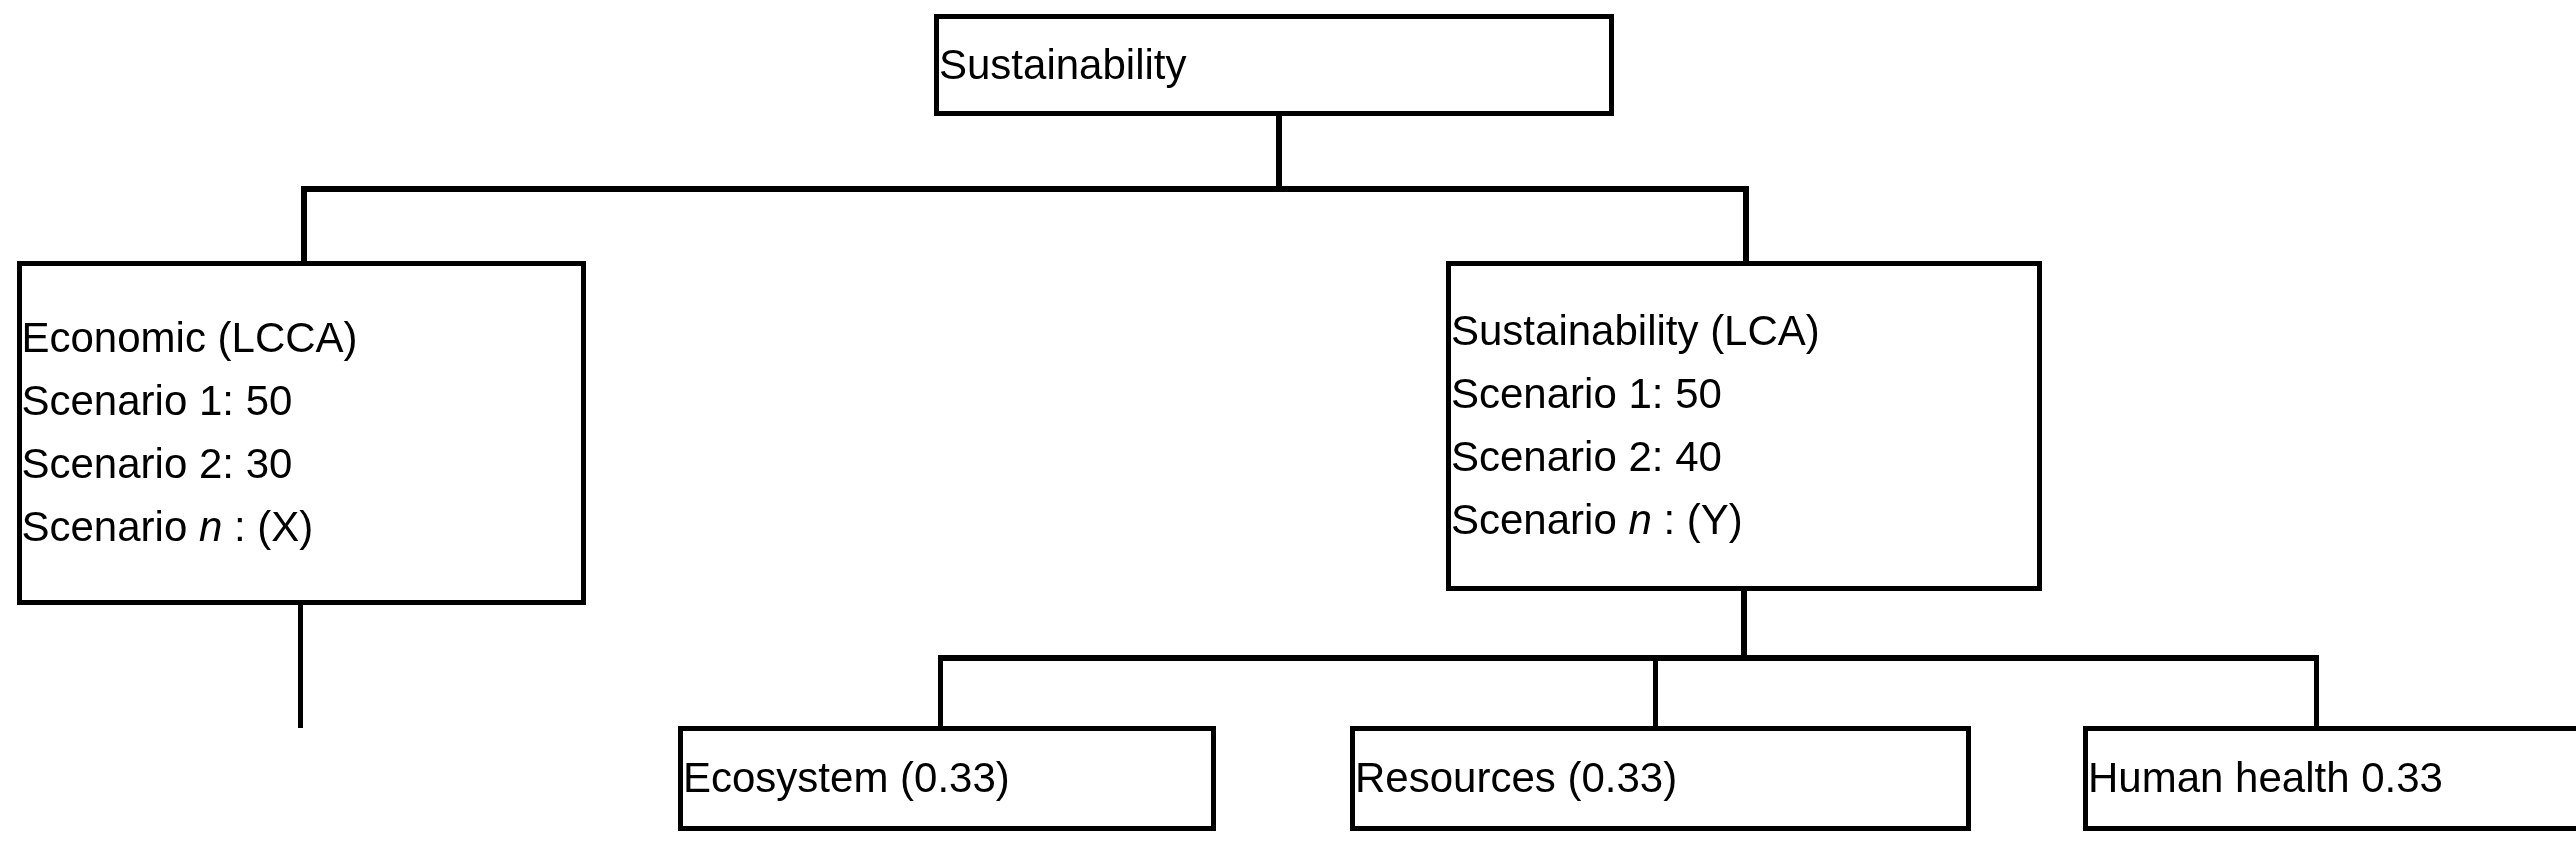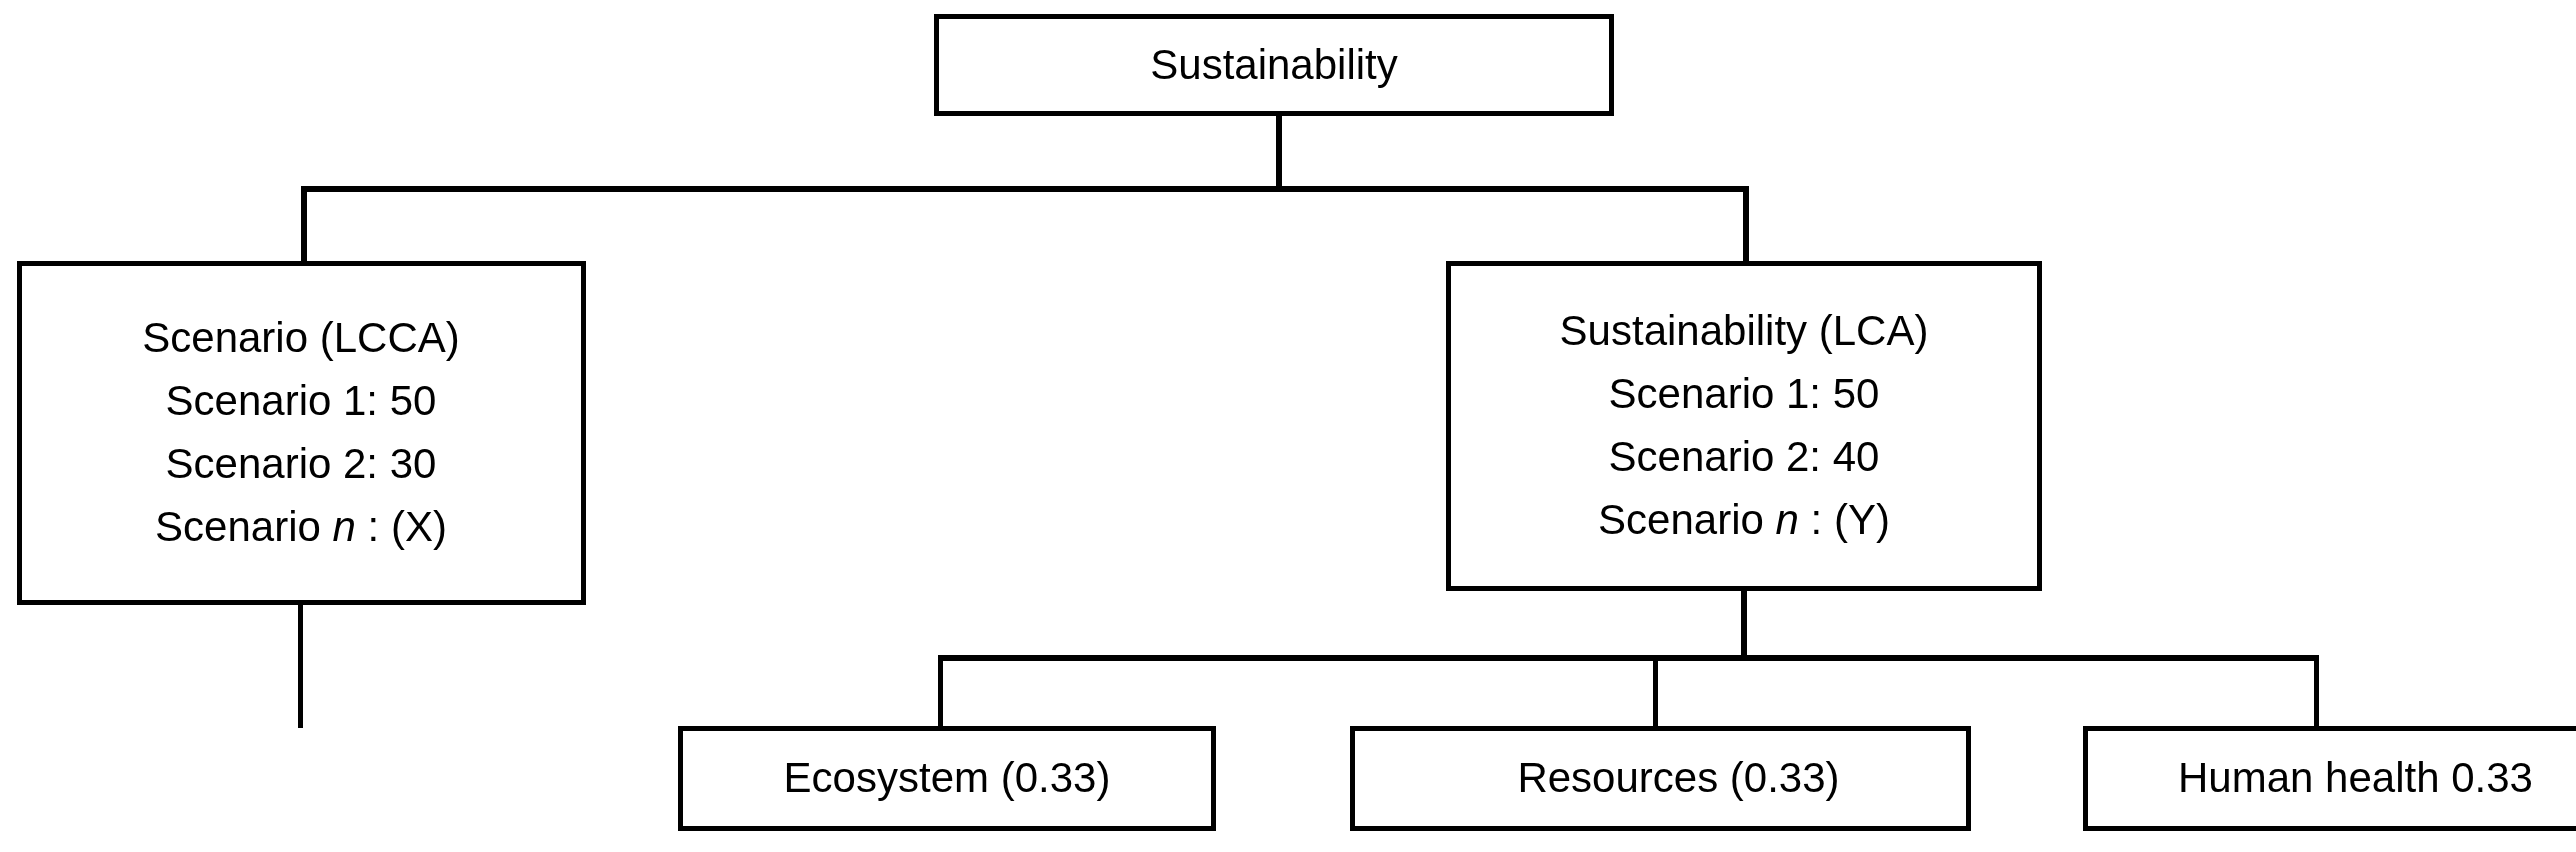--- a/index.html
+++ b/index.html
@@ -19,21 +19,21 @@
   }
 
   
   .node {
     position: absolute;
     box-sizing: border-box;
     border: 5.5px solid #000000;
     background: #ffffff;
     display: flex;
     flex-direction: column;
-    align-items: center;
+    align-items: flex-start;
     justify-content: center;
     color: #000000;
     font-size: 42px;
     line-height: 1.02;
     white-space: nowrap;
     z-index: 3;
   }
   .node .line {
     display: block;
     text-align: center;
@@ -78,21 +78,20 @@
     left: 678px;
     top: 726px;
     width: 538px;
     height: 105px;
   }
   #node-resources {
     left: 1350px;
     top: 726px;
     width: 621px;
     height: 105px;
-    padding-left: 36px;
   }
   #node-human-health {
     left: 2083px;
     top: 726px;
     width: 545px;
     height: 105px;
   }
 
   
   .conn {
@@ -135,21 +134,21 @@
   <div class="conn h" id="conn-tier2-bar"></div>
   <div class="conn v" id="conn-tier2-l1"></div>
   <div class="conn v" id="conn-tier2-l2"></div>
   <div class="conn v" id="conn-tier2-l3"></div>
 
   <div class="node" id="node-sustainability">
     <span class="line">Sustainability</span>
   </div>
 
   <div class="node" id="node-economic">
-    <span class="line">Scenario (LCCA)</span>
+    <span class="line">Economic (LCCA)</span>
     <span class="line">Scenario 1: 50</span>
     <span class="line">Scenario 2: 30</span>
     <span class="line"><span>Scenario </span><em>n</em><span> : (X)</span></span>
   </div>
 
   <div class="node" id="node-environmental">
     <span class="line">Sustainability (LCA)</span>
     <span class="line">Scenario 1: 50</span>
     <span class="line">Scenario 2: 40</span>
     <span class="line"><span>Scenario </span><em>n</em><span> : (Y)</span></span>

